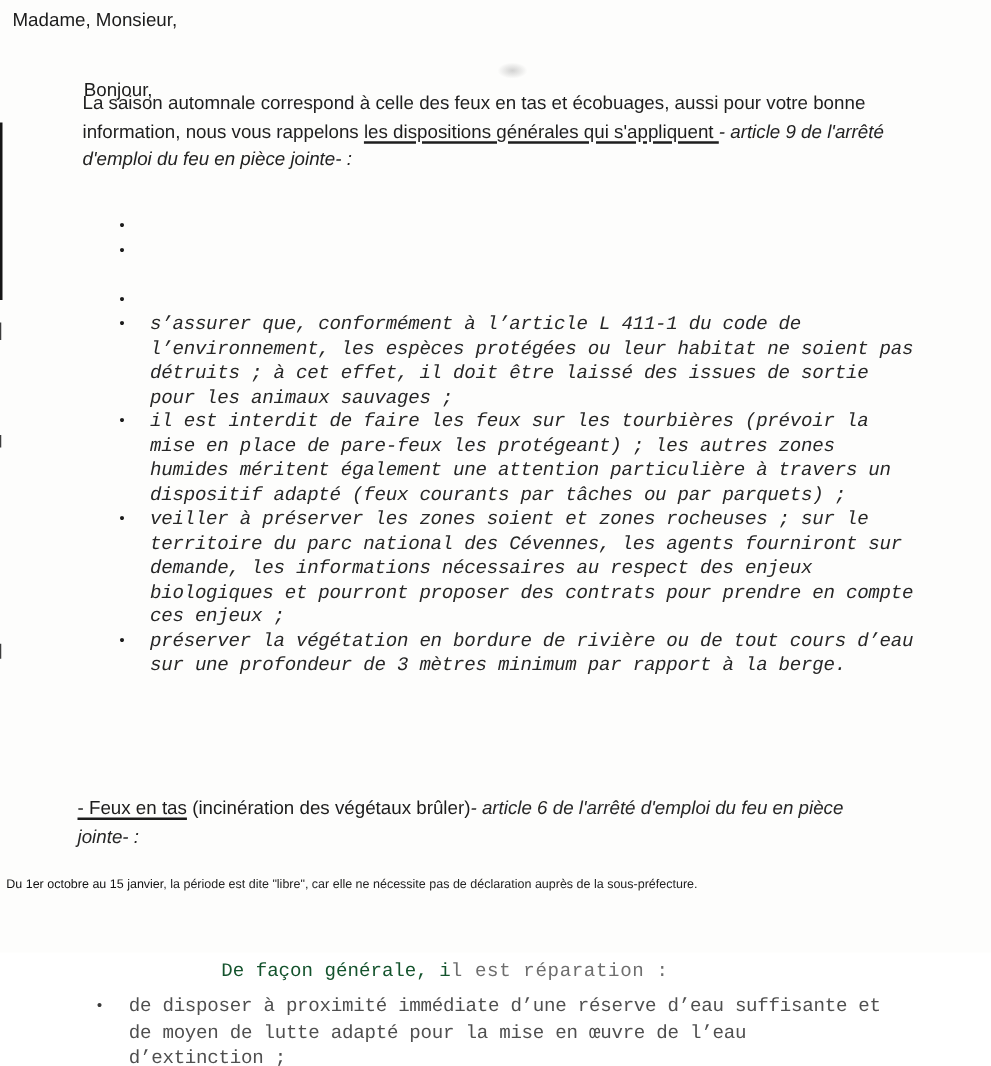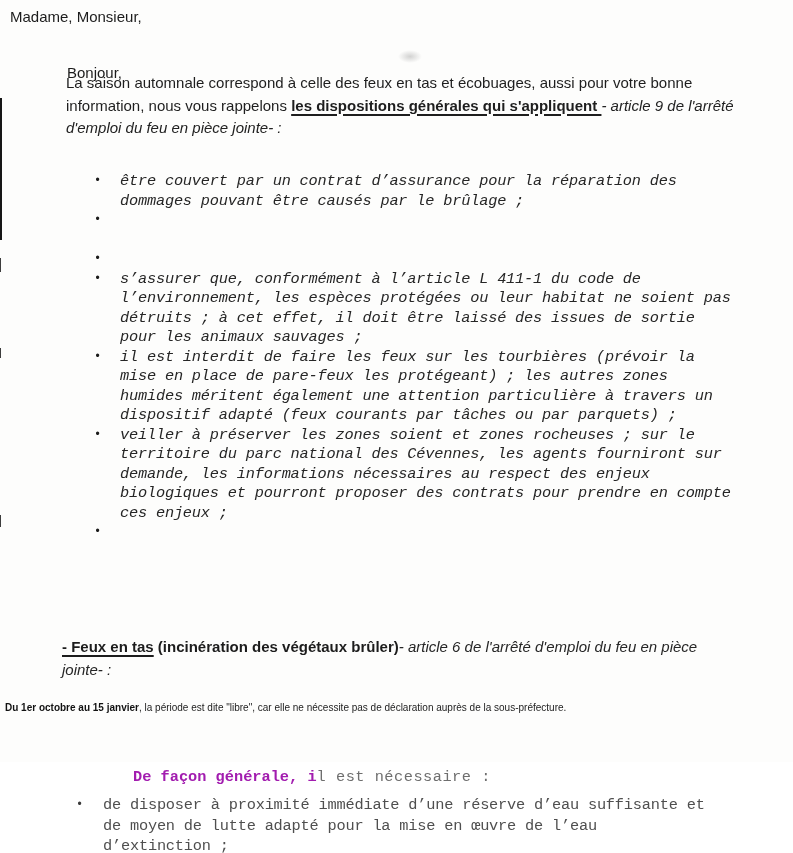--- a/index.html
+++ b/index.html
@@ -7,21 +7,21 @@
     width:793px;height:853px;overflow:hidden;
     background:#ffffff;
     font-family:"Liberation Sans",sans-serif;
     color:#1c1c1c;
   }
   .page{position:relative;width:793px;height:762px;background:#fdfdfc;padding-left:16px;}
 
   
   .sans{font-family:"Liberation Sans",sans-serif;font-size:15px;line-height:22.5px;margin:0;}
   .mono{font-family:"Liberation Mono","DejaVu Sans Mono",monospace;font-size:15.3px;}
-  .b{font-weight:bold;}
+  .b{font-weight:normal;}
   .i{font-style:italic;}
   .u{text-decoration:underline;text-decoration-thickness:1.6px;text-underline-offset:3px;}
   .preline{white-space:pre-line;}
 
   
   .abs{position:absolute;}
   #salutation{top:6px;left:10px;}
   #greeting{top:62px;left:67px;text-align:right;}
   #intro{top:72px;left:66px;width:727px;color:#1e1e1e;}
   #intro .i{color:#222;}
@@ -32,21 +32,21 @@
   #general-list .dot{flex:none;width:26px;font-style:normal;font-size:12px;line-height:19.5px;color:#1b1b1b;}
   #general-list .btext{font-style:italic;letter-spacing:-0.2px;}
 
   #feux-heading{top:636px;left:62px;width:730px;line-height:22.5px;}
   #feux-heading .i{color:#262626;}
 
   #periode{top:697px;left:5px;width:787px;font-size:10px;line-height:22.5px;color:#232323;}
   #periode .b{color:#121212;}
 
   #necessaire{top:752px;left:133px;line-height:20px;}
-  #necessaire .b{color:#a21caf;}
+  #necessaire .b{color:#14532d;margin-left:44px;}
   #necessaire .rest{color:#6e6e6e;letter-spacing:0.5px;}
 
   #tas-list{top:795px;left:76px;width:700px;list-style:none;margin:0;padding:0;}
   #tas-list li{display:flex;align-items:flex-start;line-height:20.5px;color:#4f4f4f;}
   #tas-list .dot{flex:none;width:27px;font-size:12px;line-height:20.5px;color:#3a3a3a;}
   #tas-list .btext{letter-spacing:-0.2px;}
 
   
   .art{position:absolute;background:#161616;}
   #art-1{left:0;top:98px;width:2px;height:142px;}
@@ -70,22 +70,20 @@
 
   <p class="sans abs" id="greeting">Bonjour,</p>
 
   <p class="sans abs preline" id="intro"><span>La saison automnale correspond à celle des feux en tas et écobuages, aussi pour votre bonne
 information, nous vous rappelons </span><span class="b u">les dispositions générales qui s'appliquent&nbsp;</span><span class="i">- article 9 de l'arrêté
 d'emploi du feu en pièce jointe- :</span></p>
 
   <ul class="mono abs" id="general-list">
     <li>
       <span class="dot">•</span>
-      <span class="btext preline">être couvert par un contrat d’assurance pour la réparation des
-dommages pouvant être causés par le brûlage ;</span>
     </li>
     <li class="gap">
       <span class="dot">•</span>
     </li>
     <li>
       <span class="dot">•</span>
     </li>
     <li>
       <span class="dot">•</span>
       <span class="btext preline">s’assurer que, conformément à l’article L 411-1 du code de
@@ -103,29 +101,31 @@
     <li>
       <span class="dot">•</span>
       <span class="btext preline">veiller à préserver les zones soient et zones rocheuses ; sur le
 territoire du parc national des Cévennes, les agents fourniront sur
 demande, les informations nécessaires au respect des enjeux
 biologiques et pourront proposer des contrats pour prendre en compte
 ces enjeux ;</span>
     </li>
     <li>
       <span class="dot">•</span>
+      <span class="btext preline">préserver la végétation en bordure de rivière ou de tout cours d’eau
+sur une profondeur de 3 mètres minimum par rapport à la berge.</span>
     </li>
   </ul>
 
   <p class="sans abs preline" id="feux-heading"><span class="b u">- Feux en tas</span><span class="b"> (incinération des végétaux brûler)</span><span class="i">- article 6 de l'arrêté d'emploi du feu en pièce
 jointe- :</span></p>
 
   <p class="sans abs" id="periode"><span class="b">Du 1er octobre au 15 janvier</span><span>, la période est dite "libre", car elle ne nécessite pas de déclaration auprès de la sous-préfecture.</span></p>
 
-  <p class="mono abs" id="necessaire"><span class="b">De façon générale, i</span><span class="rest">l est nécessaire :</span></p>
+  <p class="mono abs" id="necessaire"><span class="b">De façon générale, i</span><span class="rest">l est réparation :</span></p>
 
   <ul class="mono abs" id="tas-list">
     <li>
       <span class="dot">•</span>
       <span class="btext preline">de disposer à proximité immédiate d’une réserve d’eau suffisante et
 de moyen de lutte adapté pour la mise en œuvre de l’eau
 d’extinction ;</span>
     </li>
   </ul>
 

